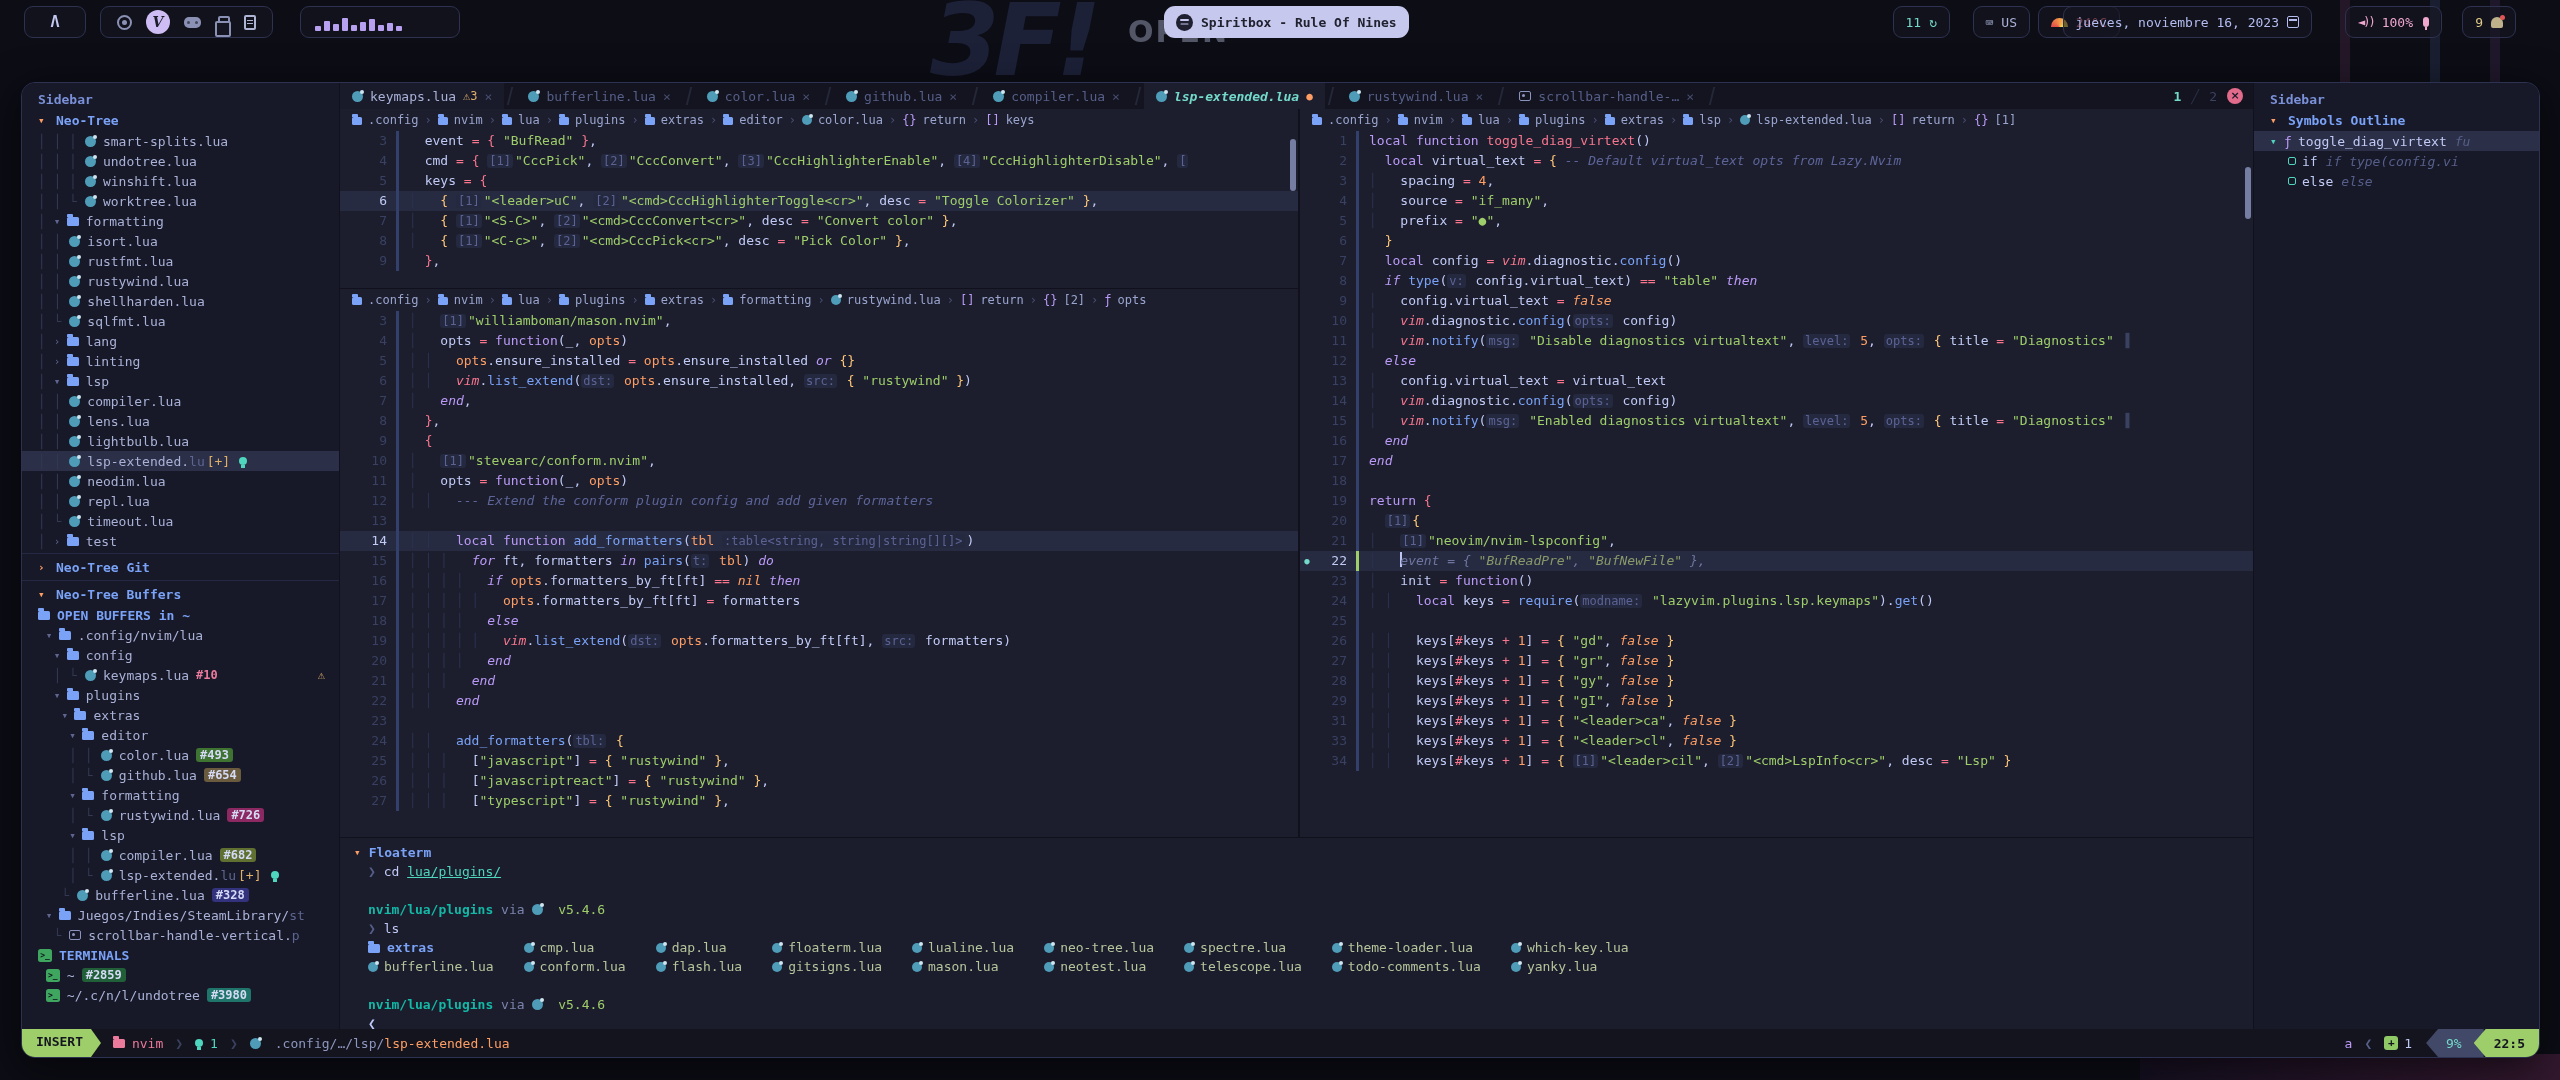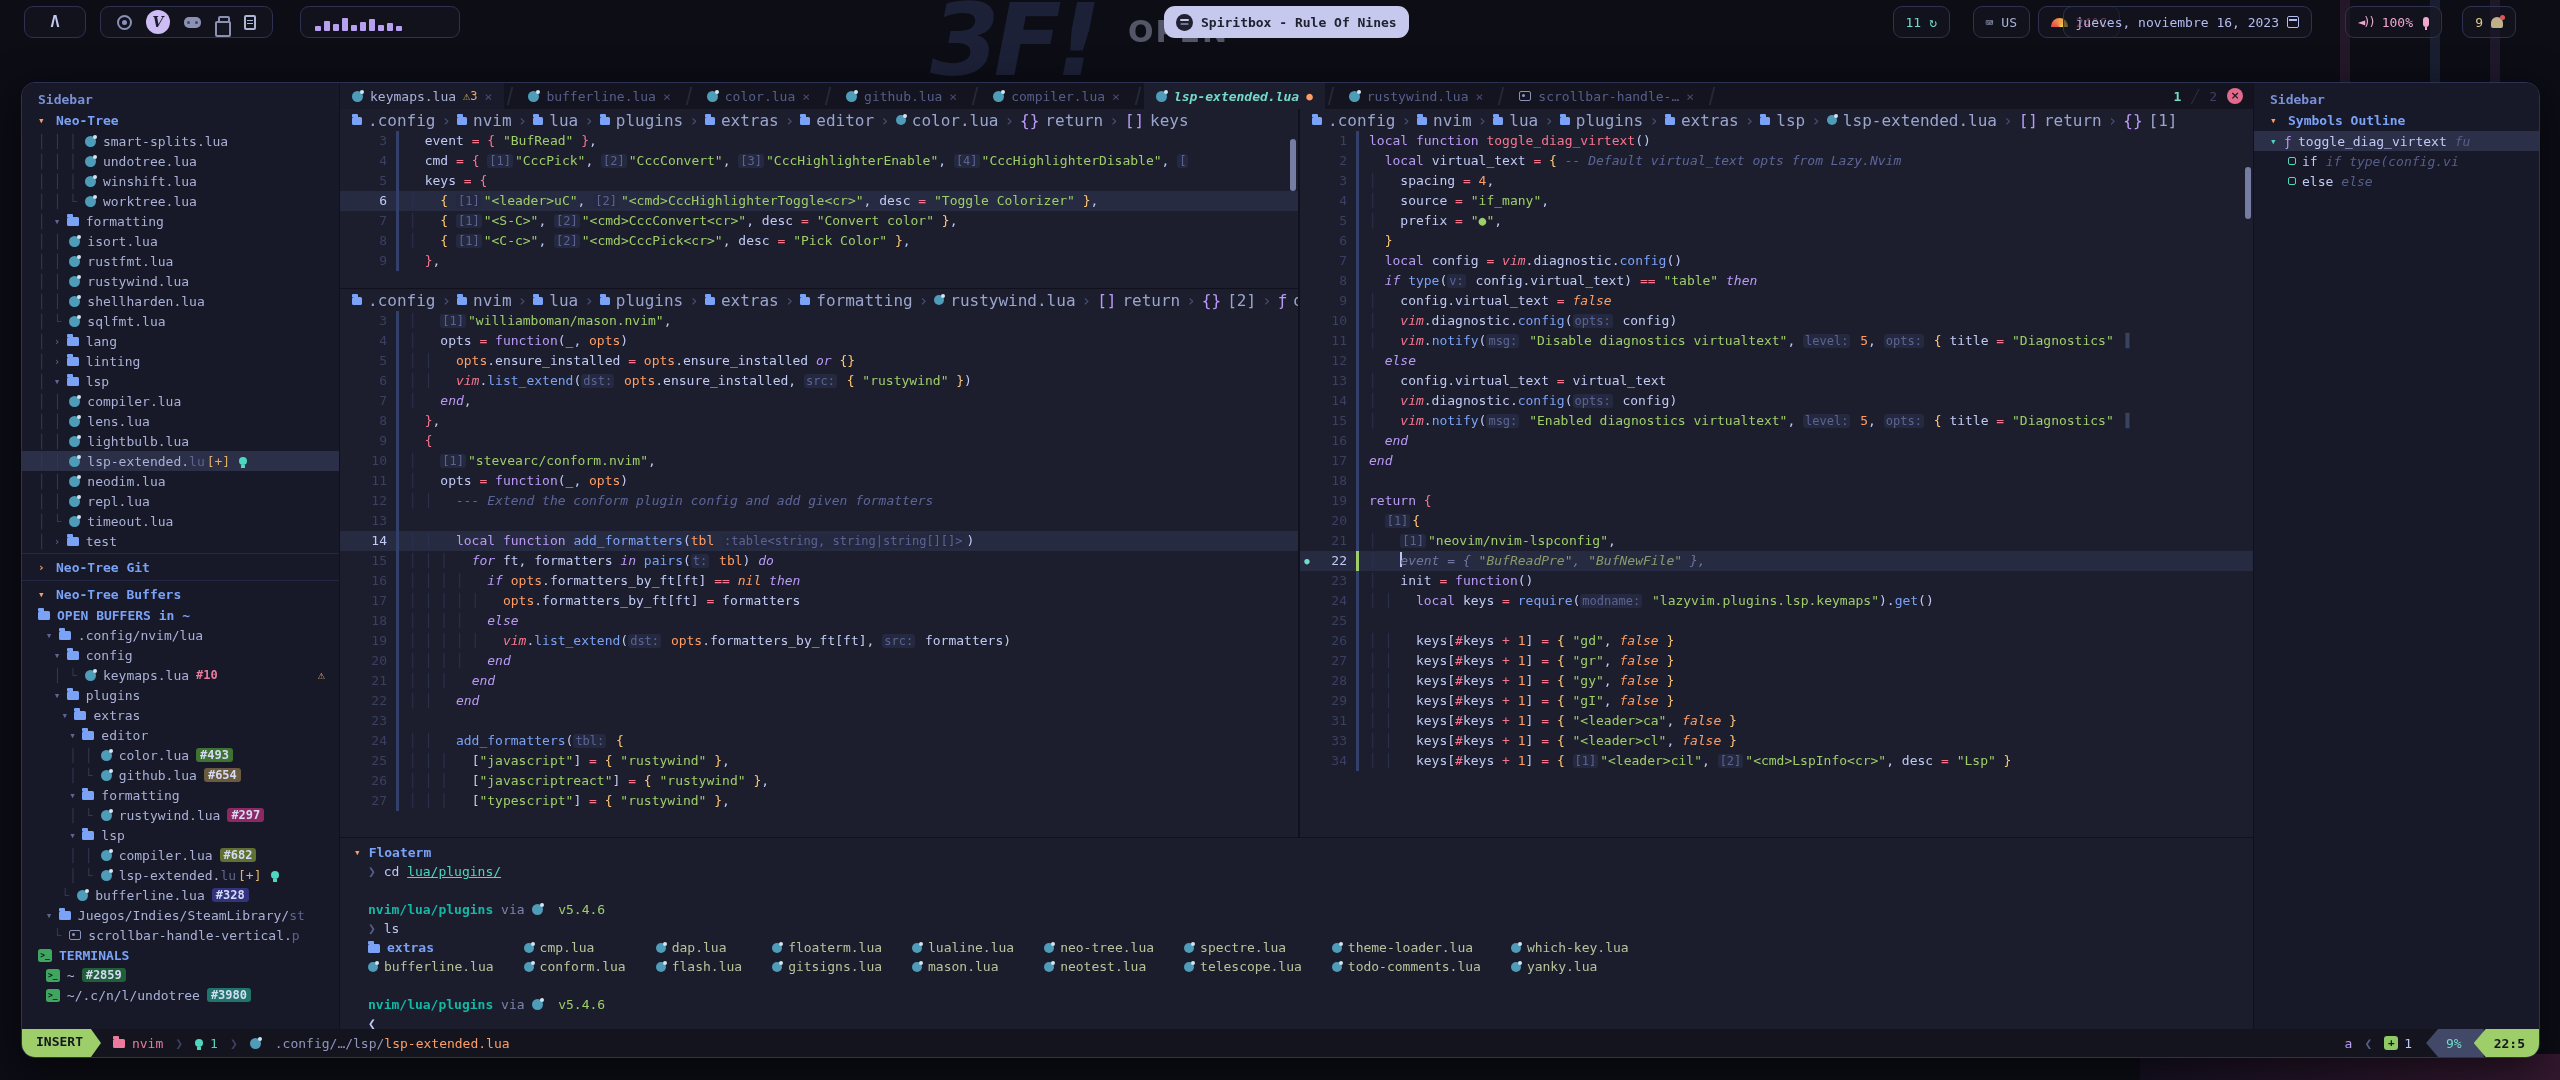--- a/index.html
+++ b/index.html
@@ -92,21 +92,21 @@
   .pg-cur{color:#73daca;font-weight:bold}
   .pg-oth{color:#3b4261}
   .pg-slash{color:#2b2f47}
   .tb-close{width:16px;height:16px;border-radius:50%;background:#e26a8b;color:#181a28;font:bold 11px/16px "DejaVu Sans",sans-serif;text-align:center}
   .panes{flex:1;display:flex;min-height:0}
   .pane-col-left{width:960px;flex:none;display:flex;flex-direction:column;border-right:2px solid #10111c}
   .pane{position:relative;overflow:hidden;background:#1c1e2e}
   .pane-top{height:180px;flex:none;border-bottom:1px solid #10111c}
   .pane-bot{flex:1}
   .pane-right{flex:1}
-  .crumbs{height:22px;display:flex;align-items:center;gap:6px;padding-left:12px;font-size:16px;color:#9aa5ce;white-space:nowrap;overflow:hidden}
+  .crumbs{height:22px;display:flex;align-items:center;gap:6px;padding-left:12px;font-size:12px;color:#9aa5ce;white-space:nowrap;overflow:hidden}
   .crumbs .sep{color:#494f73}
   .crumbs .ic-dir{width:10px;height:8px;margin-right:0}
   .crumbs .ic-lua{width:10px;height:10px;margin-right:0}
   .crumbs .sym{color:#bb9af7}
   .code{font-size:13px;line-height:20px}
   .cl{display:flex;height:20px;white-space:pre}
   .cl.cur{background:#272b41}
   .cl .sign{width:14px;flex:none;text-align:center;color:#73daca;font-size:9px;line-height:20px}
   .cl .ln{width:42px;flex:none;text-align:right;padding-right:9px;color:#3a4061}
   .cl.cur .ln{color:#c0caf5}
@@ -421,21 +421,21 @@
             <div class="trow">
               <span class="guide">    </span>
               <span class="chev">▾</span>
               <span class="ic ic-dir"></span>
               <span class="lbl">formatting</span>
             </div>
             <div class="trow">
               <span class="guide">    │ └ </span>
               <span class="ic ic-lua"></span>
               <span class="lbl">rustywind.lua</span>
-              <span class="badge" style="background: rgb(140, 41, 99);">#297</span>
+              <span class="badge" style="background: rgb(140, 41, 99);">#726</span>
             </div>
             <div class="trow">
               <span class="guide">    </span>
               <span class="chev">▾</span>
               <span class="ic ic-dir"></span>
               <span class="lbl">lsp</span>
             </div>
             <div class="trow">
               <span class="guide">    │ │ </span>
               <span class="ic ic-lua"></span>

